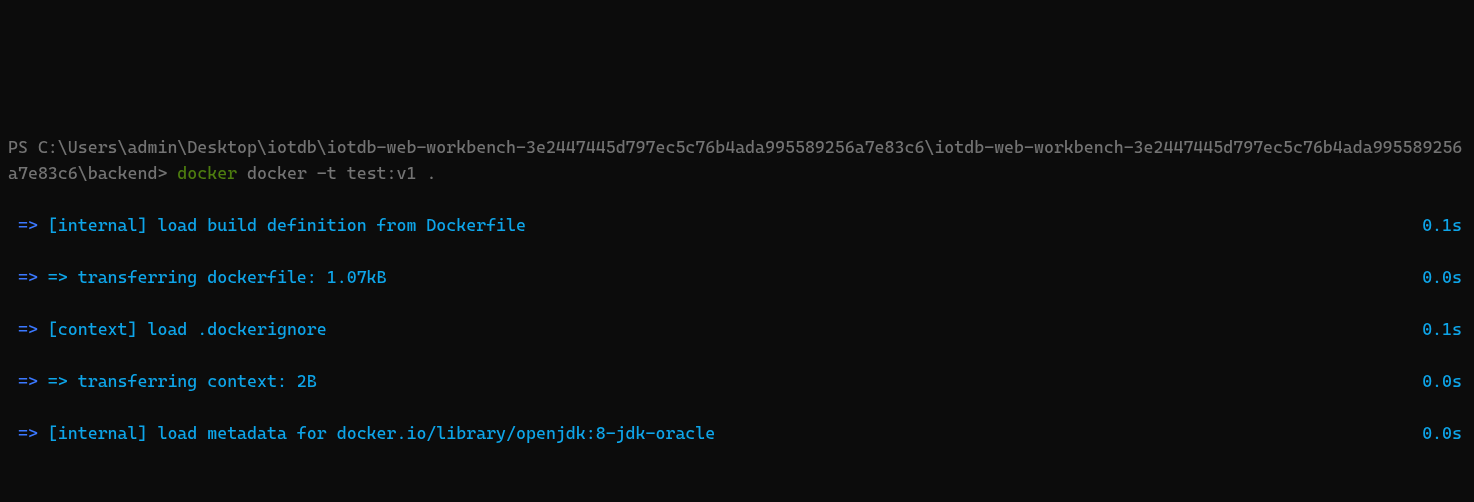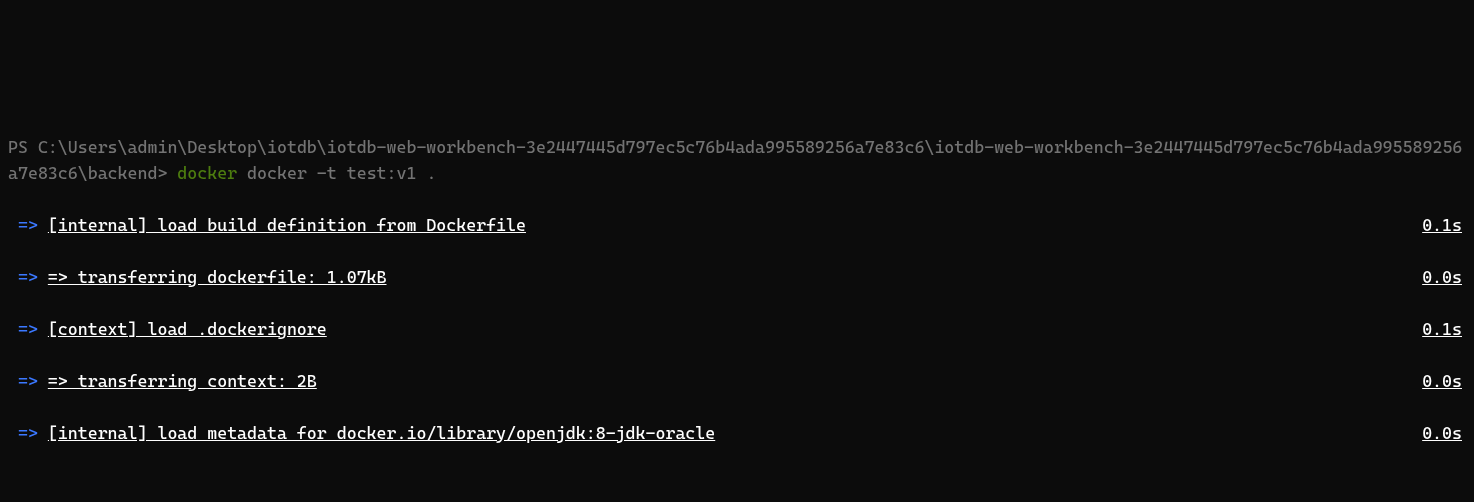--- a/index.html
+++ b/index.html
@@ -11,21 +11,21 @@
       line-height: 26px;
       padding: 4px 8px;
       white-space: pre;
       overflow: hidden;
       width: 1474px;
       height: 502px;
     }
     .white { color: #737373; text-align: center; }
     .yellow { color: #4d7c0f; }
     .gray { color: #767676; }
-    .blue { color: #ffffff; text-decoration: underline; }
+    .blue { color: #0ea5e9; }
     .arrow { color: #3b78ff; }
     .line { display: flex; }
     .step-text { flex: 1; }
     .timing { text-align: center; padding-right: 4px; }
     .prompt-wrap { white-space: pre-wrap; word-break: break-all; }
   </style>
 </head>
 <body>
 
 

